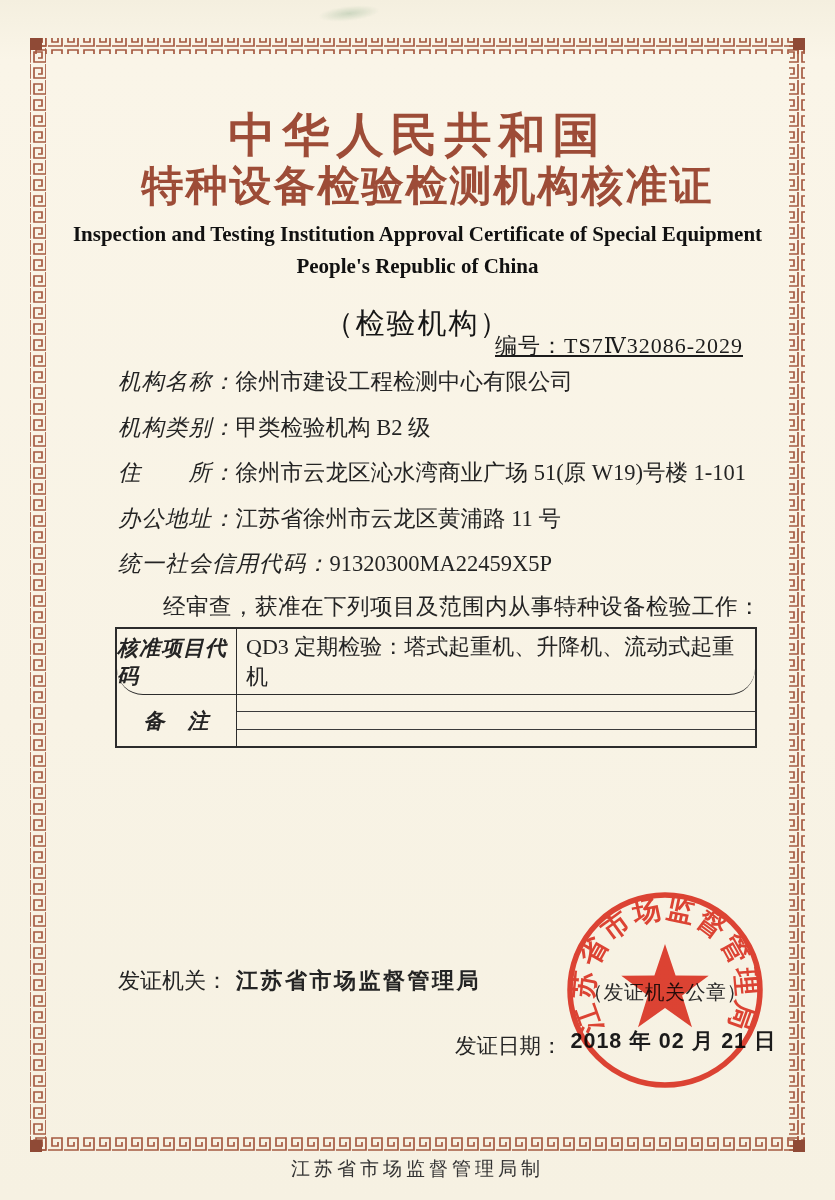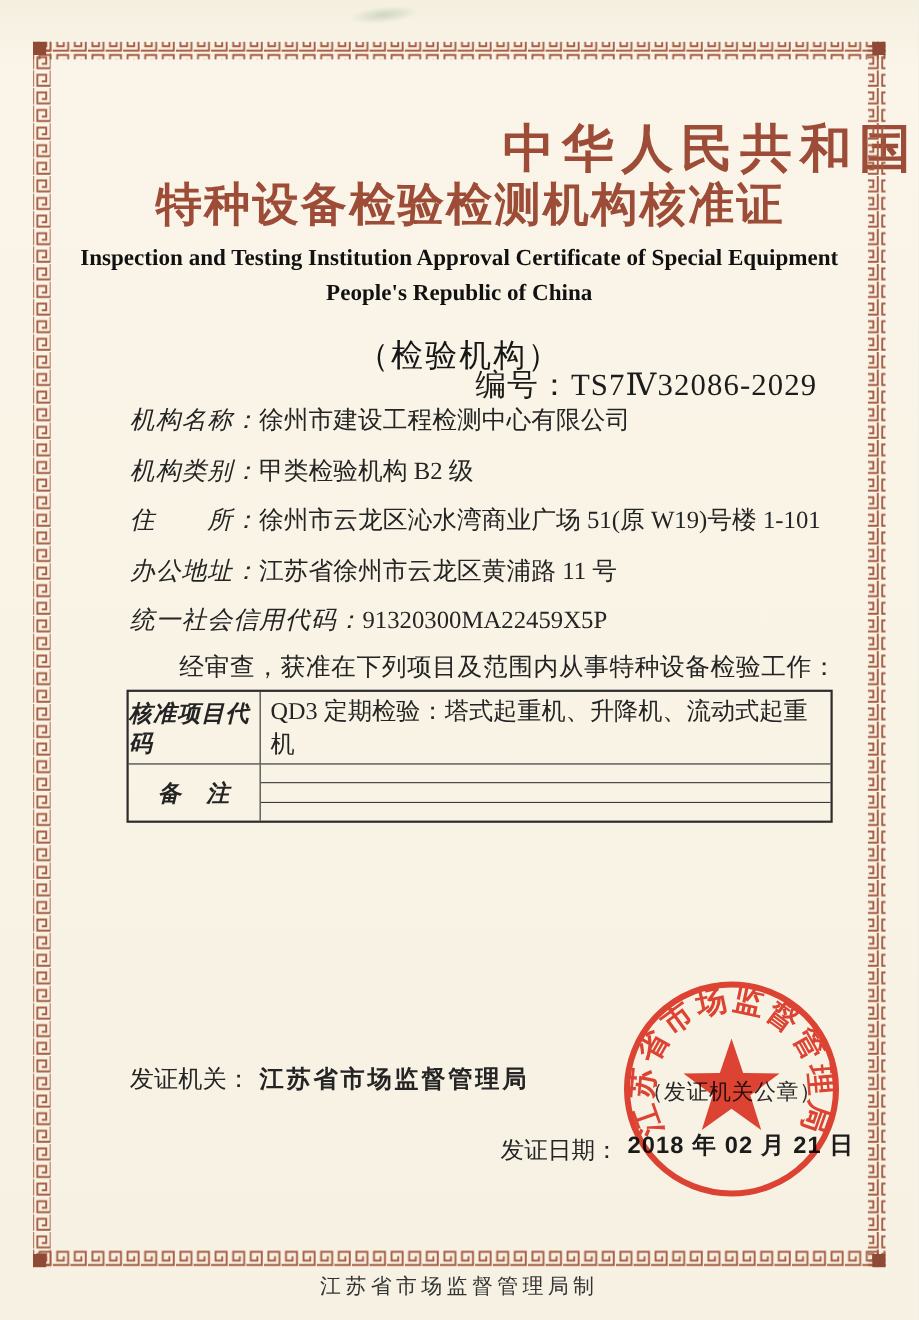--- a/index.html
+++ b/index.html
@@ -6,39 +6,39 @@
   html,body { width:835px; height:1200px; }
   body { background:#efe9d8; }
   .page {
     position:relative; width:835px; height:1200px; overflow:hidden;
     background:linear-gradient(180deg,#f4efdf 0%,#faf5e8 5%,#f8f3e5 60%,#f6f1e2 100%);
     font-family:"Liberation Serif","DejaVu Serif",serif; color:#242424;
   }
   .frame { position:absolute; left:0; top:0; z-index:1; }
   .abs { position:absolute; }
   
-  .title-cn-1 { top:104px; left:0; width:100%; text-align:right;
+  .title-cn-1 { top:104px; left:0; width:100%; text-align:center;
     font-size:47px; font-weight:700; letter-spacing:7px; color:#9d4c37; }
   .title-cn-2 { top:158px; left:0; width:100%; text-align:center;
     font-size:42px; font-weight:700; letter-spacing:2px; color:#9d4c37;padding-left:20px; }
   .title-en-1 { top:222px; left:0; width:100%; text-align:center;
     font-size:21px; font-weight:700; color:#111; }
   .title-en-2 { top:254px; left:0; width:100%; text-align:center;
     font-size:21px; font-weight:700; color:#111; }
   .subtitle-cn { top:282px; left:0; width:100%; text-align:center;
     font-size:29px; letter-spacing:2px; color:#161616;margin-top:22px; }
-  .cert-no { top:331px; right:92px; font-size:28px; color:#1c1c1c; letter-spacing:1px; }
+  .cert-no { top:331px; right:92px; font-size:22px; color:#1c1c1c; letter-spacing:1px;text-decoration:underline; }
   
   .fields { top:366px; left:118px; width:648px; }
   .field-row { height:23px; margin-bottom:22.5px; font-size:22.5px; white-space:nowrap; }
   .field-label { letter-spacing:1px;font-style:italic; }
   .intro { top:591px; left:118px; width:648px; font-size:22.5px; text-indent:45px; letter-spacing:0.5px; }
   
   .apv-table { top:627px; left:115px; width:642px; border:2.5px solid #2c2c2c; background:transparent; }
-  .t-row { display:flex; }
+  .t-row { display:flex;border-radius:26px; }
   .t-row-1 { height:66px; border-bottom:1.5px solid #2c2c2c; }
   .t-row-2 { height:51px; }
   .t-label { width:120px; flex:0 0 120px; border-right:1.5px solid #2c2c2c;
     display:flex; align-items:center; justify-content:center;
     font-weight:700; font-style:italic; font-size:21px; letter-spacing:1px; }
   .t-value { flex:1; font-size:22px; line-height:30px; padding:3px 6px 0 9px; }
   .t-sub { flex:1; display:flex; flex-direction:column; }
   .t-sub-cell { flex:1; border-bottom:1.2px solid #3a3a3a; }
   .t-sub-cell:last-child { border-bottom:none; }
   

